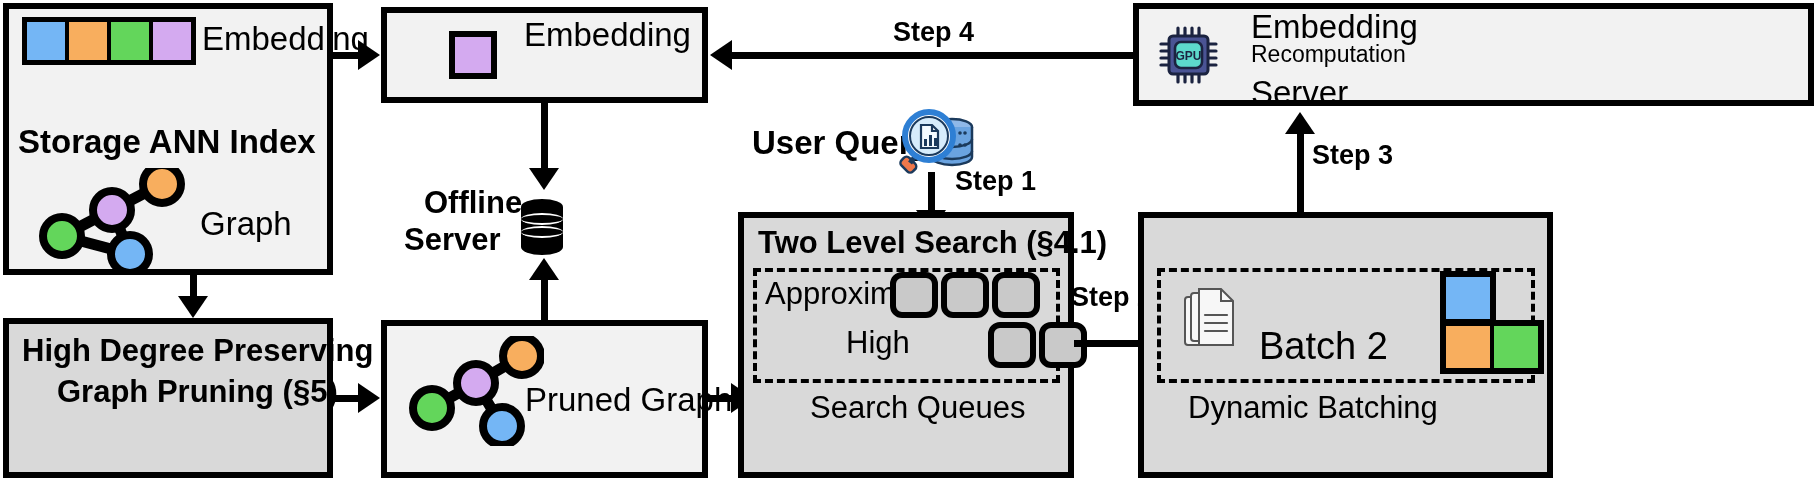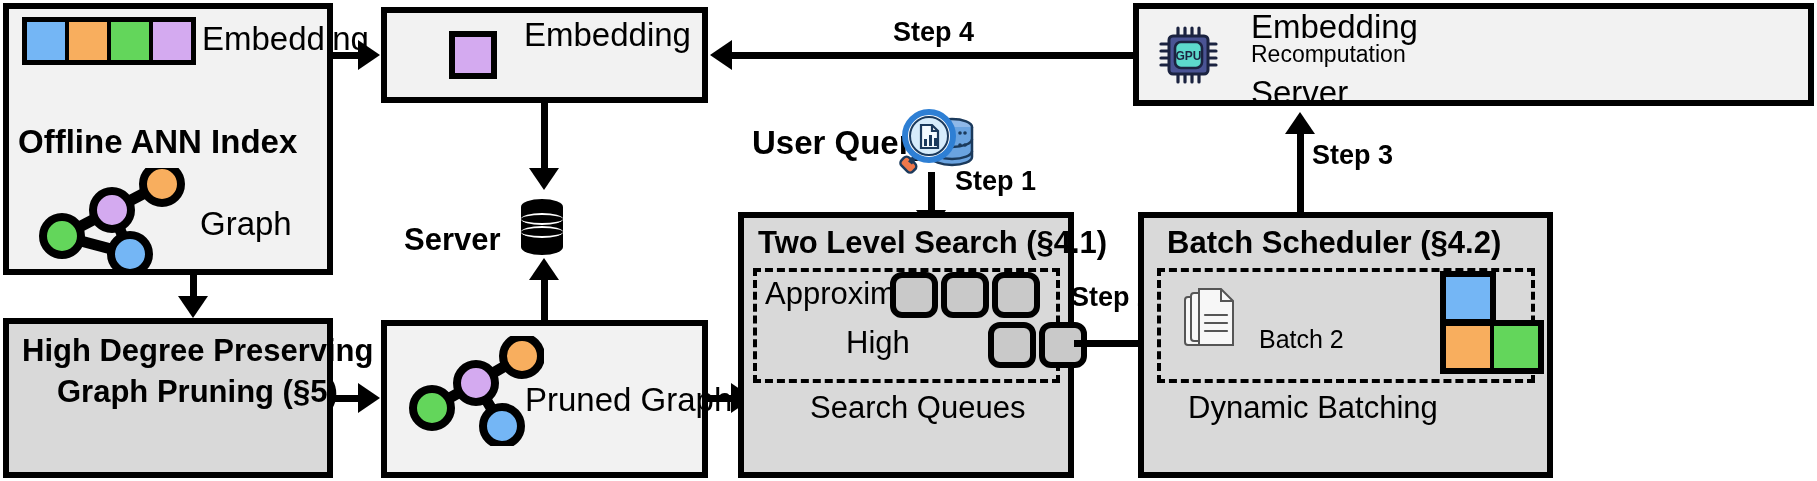--- a/index.html
+++ b/index.html
@@ -81,21 +81,21 @@
 
   <div class="swatch-strip" style="left:22px; top:17px;">
     <div class="swatch" style="background:#74b6f5;"></div>
     <div class="swatch" style="background:#f8ae5e;"></div>
     <div class="swatch" style="background:#63d65b;"></div>
     <div class="swatch" style="background:#d4aaf0;"></div>
   </div>
 
   <div class="lbl" style="left:202px; top:20px; font-size:33px;">Embedding</div>
 
-  <div class="lbl bold" style="left:18px; top:123px; font-size:33px;">Offline ANN Index</div>
+  <div class="lbl bold" style="left:18px; top:123px; font-size:33px;">Storage ANN Index</div>
 
   <svg style="position:absolute; left:34px; top:168px;" width="160" height="105" viewBox="0 0 160 105">
     <g stroke="#000" stroke-width="11" stroke-linecap="round">
       <line x1="28" y1="68" x2="78" y2="42"></line>
       <line x1="78" y1="42" x2="128" y2="16"></line>
       <line x1="78" y1="42" x2="96" y2="86"></line>
       <line x1="28" y1="68" x2="96" y2="86"></line>
     </g>
     <circle cx="128" cy="16" r="19" fill="#f8ae5e" stroke="#000" stroke-width="8"></circle>
     <circle cx="78" cy="42" r="19" fill="#d4aaf0" stroke="#000" stroke-width="8"></circle>
@@ -110,20 +110,21 @@
   <div class="swatch-solo" style="left:449px; top:31px; background:#d4aaf0;"></div>
 
   <div class="lbl" style="left:524px; top:16px; font-size:33px;">Embedding</div>
 
   <div class="hline" style="left:333px; top:52px; width:30px;"></div>
   <div class="arrow-r" style="left:358px; top:40px;"></div>
 
   <div class="vline" style="left:541px; top:103px; height:75px;"></div>
   <div class="arrow-d" style="left:529px; top:168px;"></div>
 
+  <div class="lbl bold" style="left:424px; top:185px; font-size:31px;">Offline</div>
   <div class="lbl bold" style="left:404px; top:222px; font-size:31px;">Server</div>
 
   <svg style="position:absolute; left:518px; top:198px;" width="48" height="58" viewBox="0 0 48 58">
     <ellipse cx="24" cy="9" rx="21" ry="8" fill="#000"></ellipse>
     <rect x="3" y="9" width="42" height="40" fill="#000"></rect>
     <ellipse cx="24" cy="49" rx="21" ry="8" fill="#000"></ellipse>
     <ellipse cx="24" cy="21" rx="21" ry="6" fill="#fff"></ellipse>
     <ellipse cx="24" cy="34" rx="21" ry="6" fill="#fff"></ellipse>
     <ellipse cx="24" cy="21" rx="21" ry="4" fill="#000"></ellipse>
     <ellipse cx="24" cy="34" rx="21" ry="4" fill="#000"></ellipse>
@@ -209,21 +210,20 @@
   </div>
 
   <div class="lbl" style="left:810px; top:390px; font-size:31px;">Search Queues</div>
 
   <div class="hline" style="left:1074px; top:340px; width:72px;"></div>
   <div class="arrow-r" style="left:1140px; top:328px;"></div>
   <div class="lbl bold" style="left:1071px; top:282px; font-size:27px;">Step 2</div>
 
   <div class="box shaded" style="left:1138px; top:212px; width:415px; height:266px;"></div>
 
-  <div class="lbl bold" style="left:1167px; top:225px; font-size:31px;">Batch Scheduler (§4.2)</div>
 
   <div class="dashed" style="left:1157px; top:268px; width:378px; height:115px;"></div>
 
   <svg style="position:absolute; left:1183px; top:287px;" width="56" height="66" viewBox="0 0 56 66">
     <g fill="#f7f7f7" stroke="#555" stroke-width="2">
       <rect x="2" y="10" width="34" height="48" rx="3"></rect>
       <rect x="8" y="6" width="34" height="48" rx="3"></rect>
       <path d="M16 2 h22 l12 12 v44 h-34 z"></path>
       <path d="M38 2 v12 h12" fill="none"></path>
     </g>
@@ -231,21 +231,21 @@
       <line x1="22" y1="28" x2="44" y2="28"></line>
       <line x1="22" y1="36" x2="44" y2="36"></line>
       <line x1="22" y1="44" x2="44" y2="44"></line>
     </g>
   </svg>
 
   <div class="batch-strip" style="left:1440px; top:271px;">
     <div class="batch-sq" style="background:#74b6f5;"></div>
   </div>
 
-  <div class="lbl" style="left:1259px; top:325px; font-size:25px;">Batch 2</div>
+  <div class="lbl" style="left:1259px; top:325px; font-size:38px;">Batch 2</div>
   <div class="batch-strip" style="left:1440px; top:320px;">
     <div class="batch-sq" style="background:#f8ae5e;"></div>
     <div class="batch-sq" style="background:#63d65b;"></div>
   </div>
 
   <div class="lbl" style="left:1188px; top:390px; font-size:31px;">Dynamic Batching</div>
 
   <div class="vline" style="left:1297px; top:130px; height:84px;"></div>
   <div class="arrow-u" style="left:1285px; top:112px;"></div>
   <div class="lbl bold" style="left:1312px; top:140px; font-size:27px;">Step 3</div>

